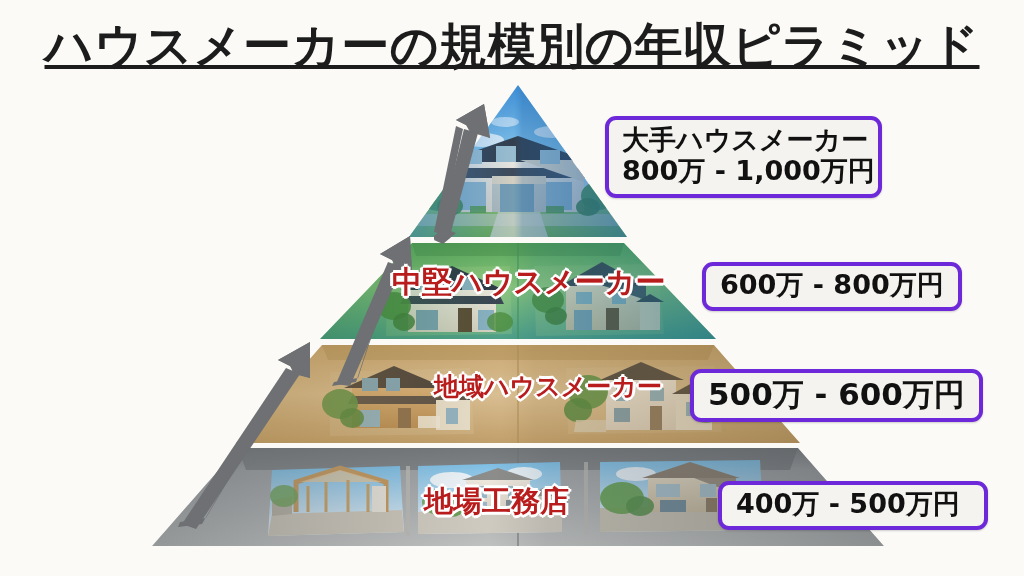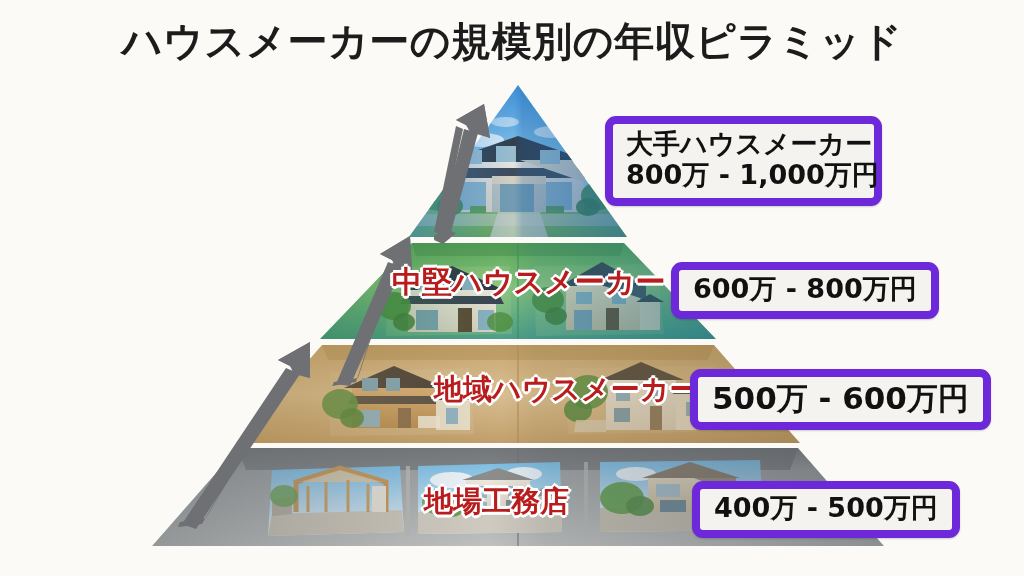--- a/index.html
+++ b/index.html
@@ -22,26 +22,27 @@
     height: 576px;
   }
 
   
   #title {
     position: absolute;
     left: 0;
     top: 14px;
     width: 1024px;
     text-align: center;
-    font-size: 40px;
+    font-size: 48px;
     font-weight: 700;
     letter-spacing: 0.5px;
     color: #1c1c1c;
     white-space: nowrap;
     font-family: "DejaVu Sans", "Liberation Sans", sans-serif;
+    text-decoration: underline;
   }
 
   
   #pyramid-svg {
     position: absolute;
     left: 0; top: 0;
     width: 1024px;
     height: 576px;
   }
 
@@ -53,60 +54,60 @@
     color: #b91c1c;
     white-space: nowrap;
     text-shadow:
        2px 0 0 #ffffff, -2px 0 0 #ffffff,
        0 2px 0 #ffffff, 0 -2px 0 #ffffff,
        1.5px 1.5px 0 #ffffff, -1.5px 1.5px 0 #ffffff,
        1.5px -1.5px 0 #ffffff, -1.5px -1.5px 0 #ffffff,
        3px 0 0 #ffffff, -3px 0 0 #ffffff, 0 3px 0 #ffffff, 0 -3px 0 #ffffff;
   }
   #tier-name-2 { left: 392px; top: 262px; font-size: 30px; }
-  #tier-name-3 { left: 394px; top: 370px; font-size: 29px; padding-left: 40px; }
+  #tier-name-3 { left: 394px; top: 370px; font-size: 25px; padding-left: 40px; }
   #tier-name-4 { left: 424px; top: 482px; font-size: 29px; }
 
   
   .callout {
     position: absolute;
     background: #f4f3ef;
-    border: 8px solid #6d28d9;
+    border: 4px solid #6d28d9;
     border-radius: 11px;
     box-shadow: 0 1px 2px rgba(0,0,0,0.18);
     color: #111111;
     font-family: "DejaVu Sans", "Liberation Sans", sans-serif;
     font-weight: 700;
     text-align: center;
     white-space: nowrap;
     line-height: 1.14;
     padding: 5px 13px 7px 13px;
     box-sizing: border-box;
   }
   #callout-1 {
     left: 605px; top: 116px;
     width: 277px;
     font-size: 27px;
   }
   #callout-1 .cl-name { display: block; }
   #callout-1 .cl-range { display: block; }
   #callout-2 {
-    left: 671px; top: 262px;
+    left: 702px; top: 262px;
     font-size: 27px;
     padding: 4px 14px 6px 14px;
   }
   #callout-3 {
     left: 690px; top: 369px;
     font-size: 31px;
     padding: 4px 14px 6px 14px;
   }
   #callout-4 {
-    left: 692px; top: 481px;
+    left: 718px; top: 481px;
     font-size: 27px;
-    padding: 4px 14px 6px 14px;
+    padding: 4px 24px 6px 14px;
   }
 
   
   .cl-name:empty, .cl-range:empty { display: none; }
 </style>
 </head>
 <body>
 
 <div id="stage">
 

